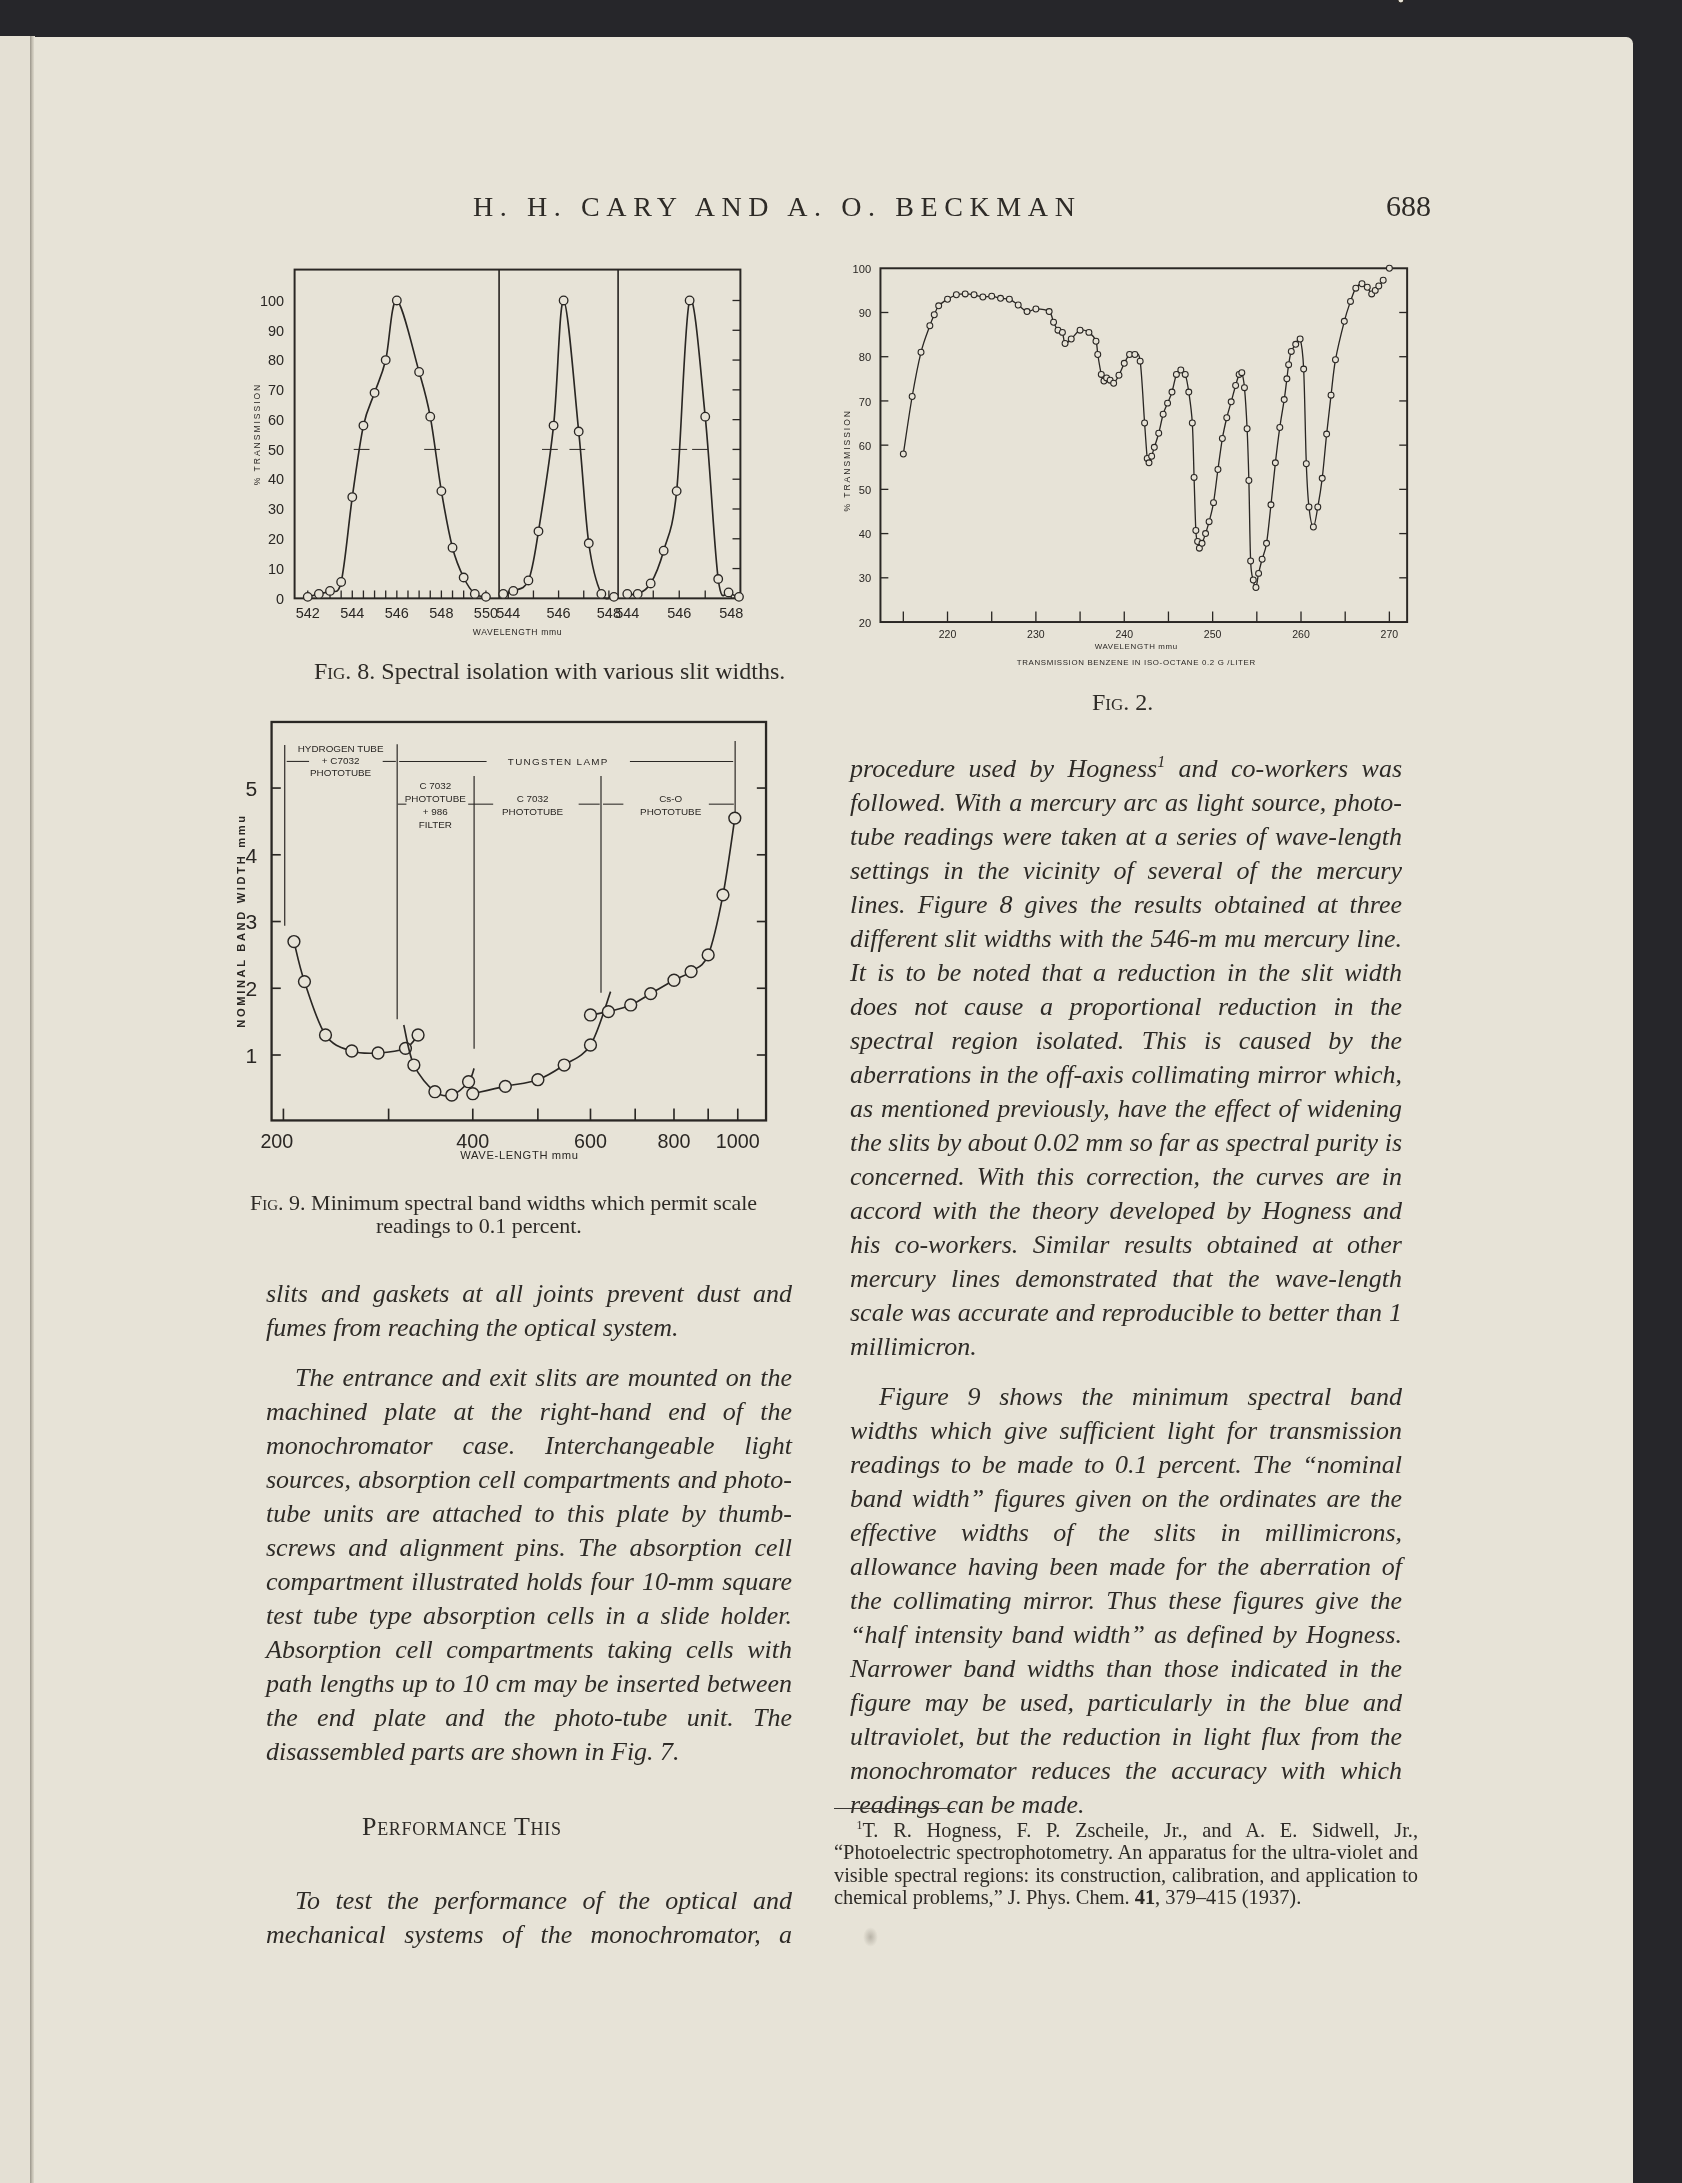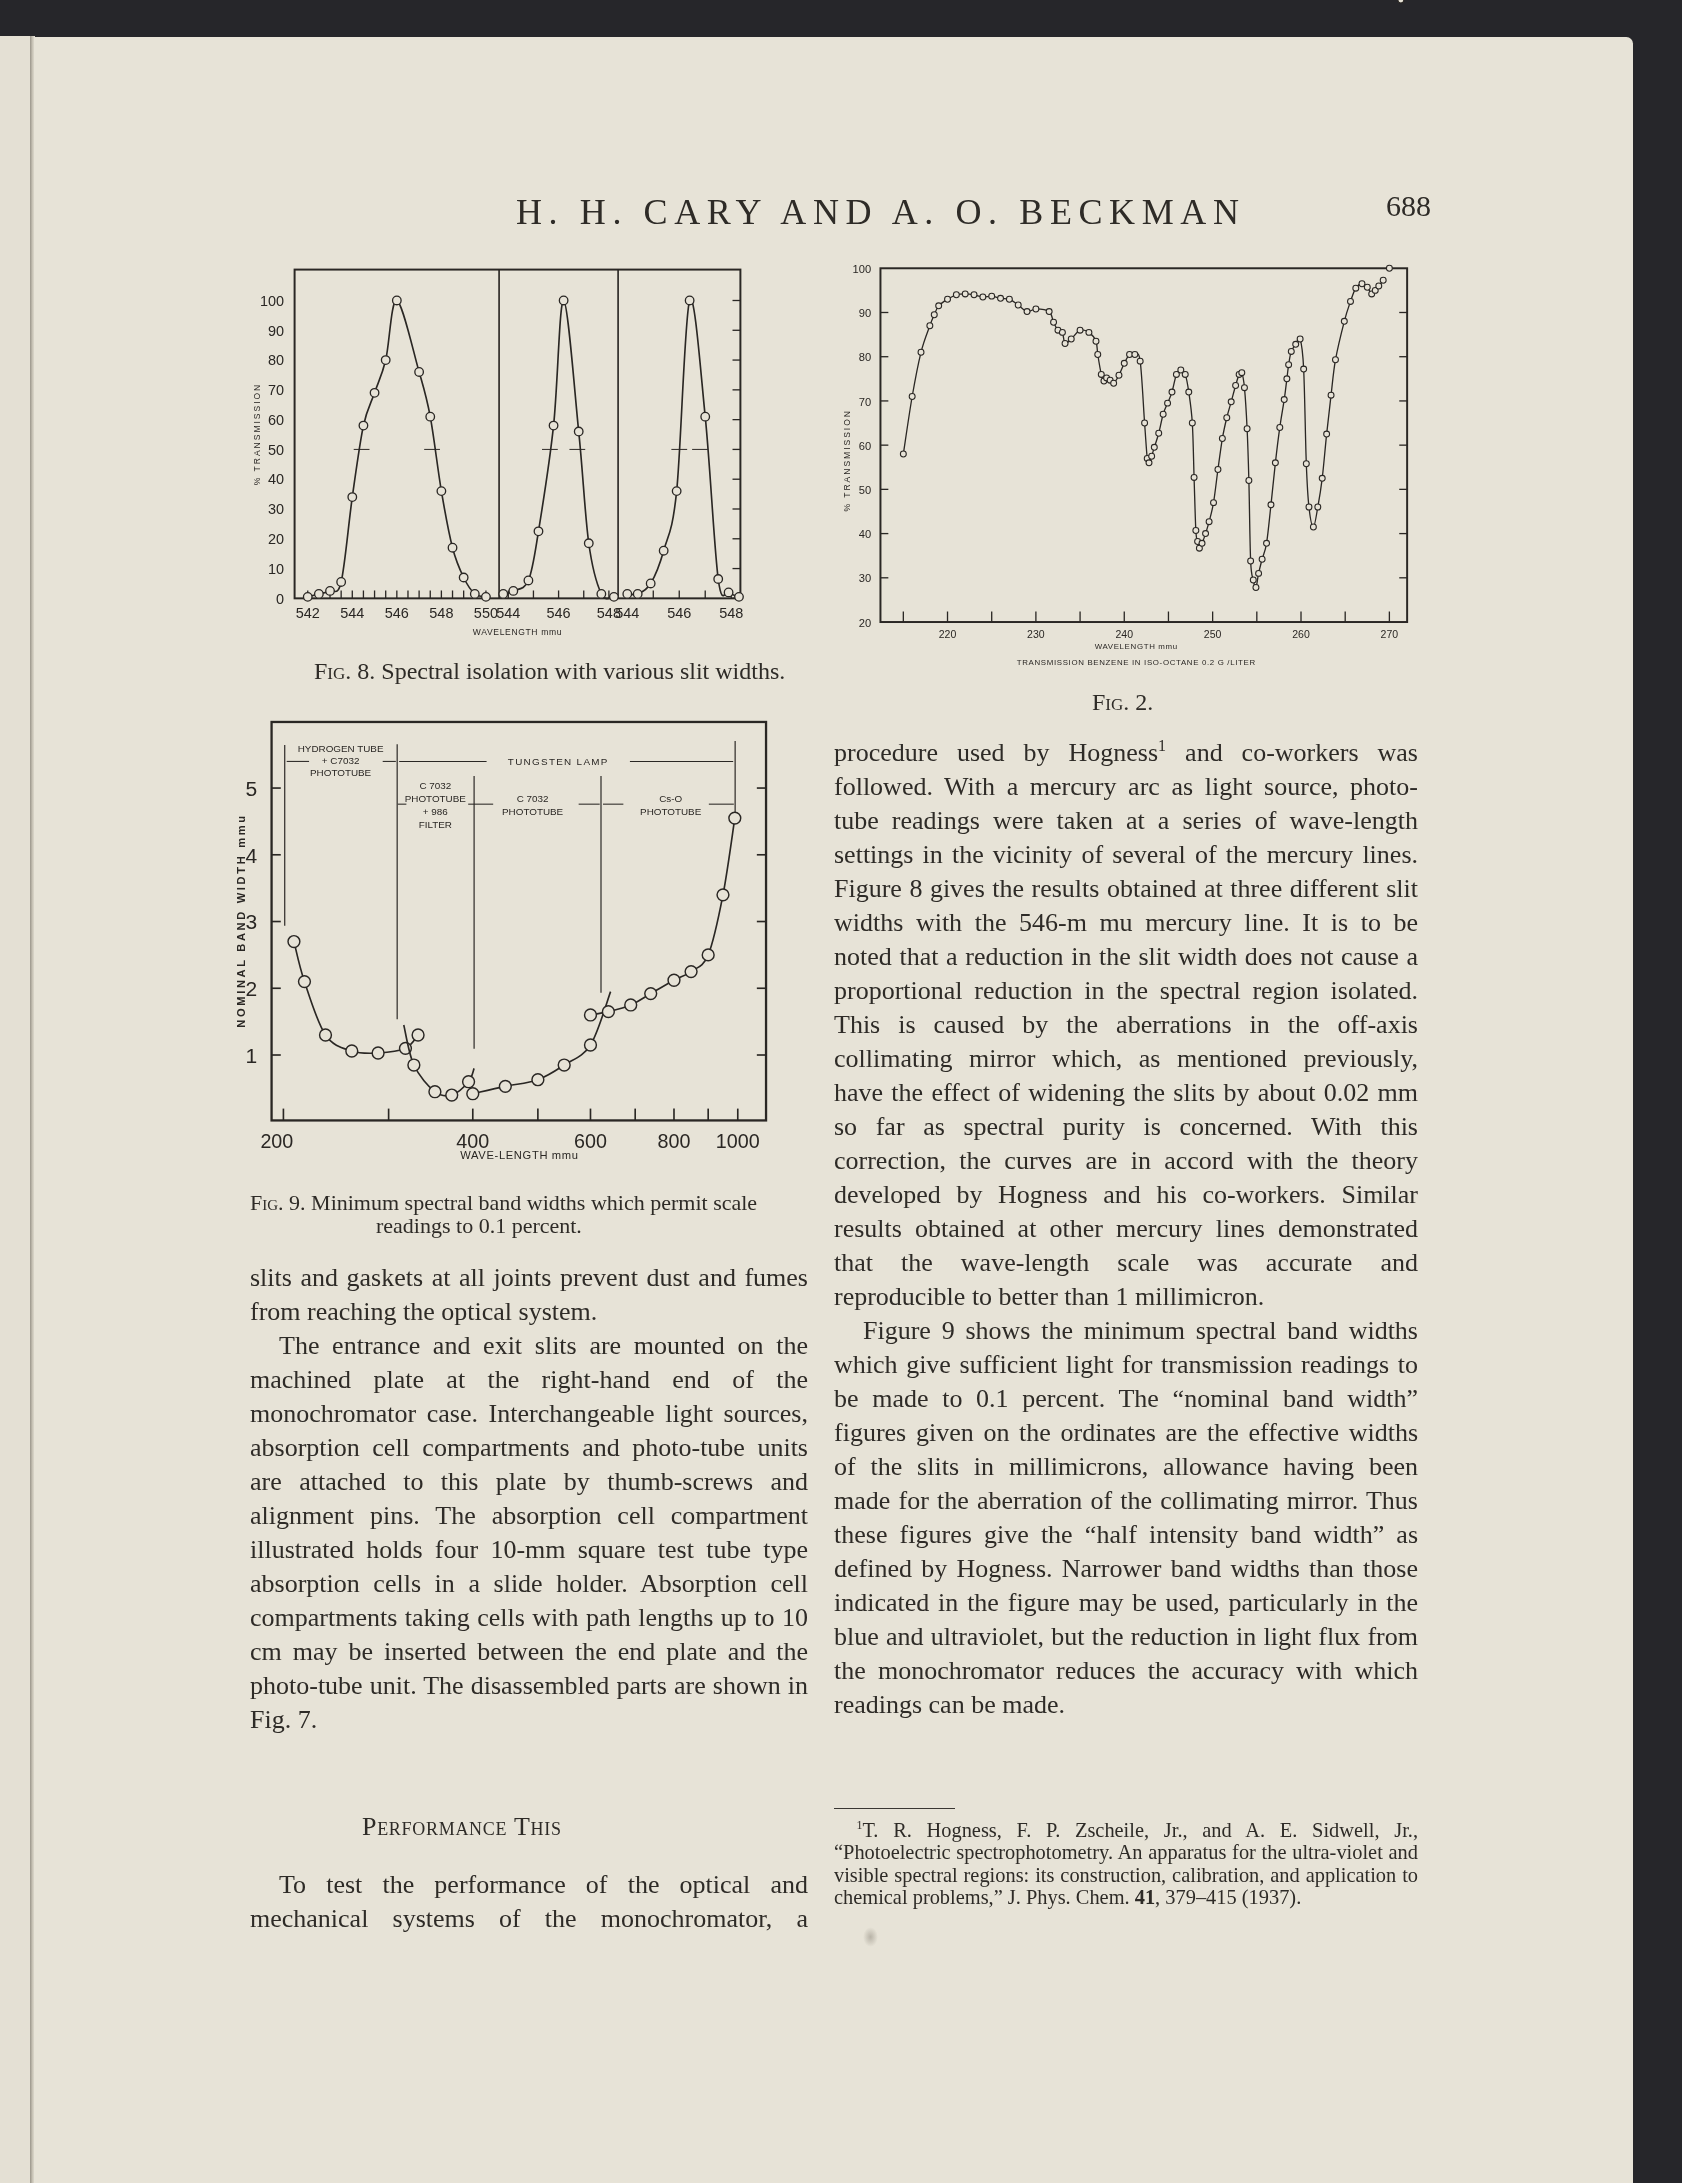--- a/index.html
+++ b/index.html
@@ -1,27 +1,27 @@
 <!DOCTYPE html>
 <html style="font-size:10.5px"><head>
 <meta charset="utf-8">
 <style>
   html,body{margin:0;padding:0;}
   body{width:1682px;height:2183px;background:#26262a;position:relative;overflow:hidden;font-family:"Liberation Serif","DejaVu Serif",serif;color:#2e2b27;}
   .leftpage{position:absolute;left:0;top:36px;width:32px;height:2147px;background:#e4e0d4;}
   .gutter{position:absolute;left:30px;top:36px;width:5.3px;height:2147px;background:linear-gradient(90deg,#9a958a,#c9c4b7 50%,#e8e4d8);}
   .page{position:absolute;left:34px;top:37px;width:1599px;height:2146px;background:#e7e3d7;border-top-right-radius:6.6px;}
   .abs{position:absolute;}
-  .running{left:473px;top:191px;font-size:36px;letter-spacing:6.6px;white-space:nowrap;margin-left:43px;}
+  .running{left:473px;top:191px;font-size:28px;letter-spacing:6.6px;white-space:nowrap;}
   .pageno{left:1386px;top:189px;font-size:30px;}
   svg text{font-family:"Liberation Sans","DejaVu Sans",sans-serif;fill:#2a2724;}
   .caption{font-size:24px;white-space:nowrap;}
   .sc{font-variant:small-caps;text-align:center;}
   .col{position:absolute;font-size:26px;line-height:34px;text-align:justify;}
-  .col p{margin:0;}
+  .col p{margin:16px;font-style:italic;}
   .col .ind{text-indent:29px;}
   .col .last{text-align-last:left;}
   .heading{position:absolute;left:362px;top:1812px;font-size:26px;letter-spacing:0.7px;font-variant:small-caps;}
   .rule{position:absolute;left:834px;top:1808px;width:121px;height:1.3px;background:#3a3733;}
   .footnote{position:absolute;left:834px;top:1814px;width:584px;font-size:20.4px;line-height:22.4px;text-align:justify;}
   .footnote sup{font-size:12px;}
   .smudge{position:absolute;left:863px;top:1927px;width:14.5px;height:20px;border-radius:50%;background:radial-gradient(#b8b3a7,transparent 70%);}
 </style>
 </head>
 <body>

